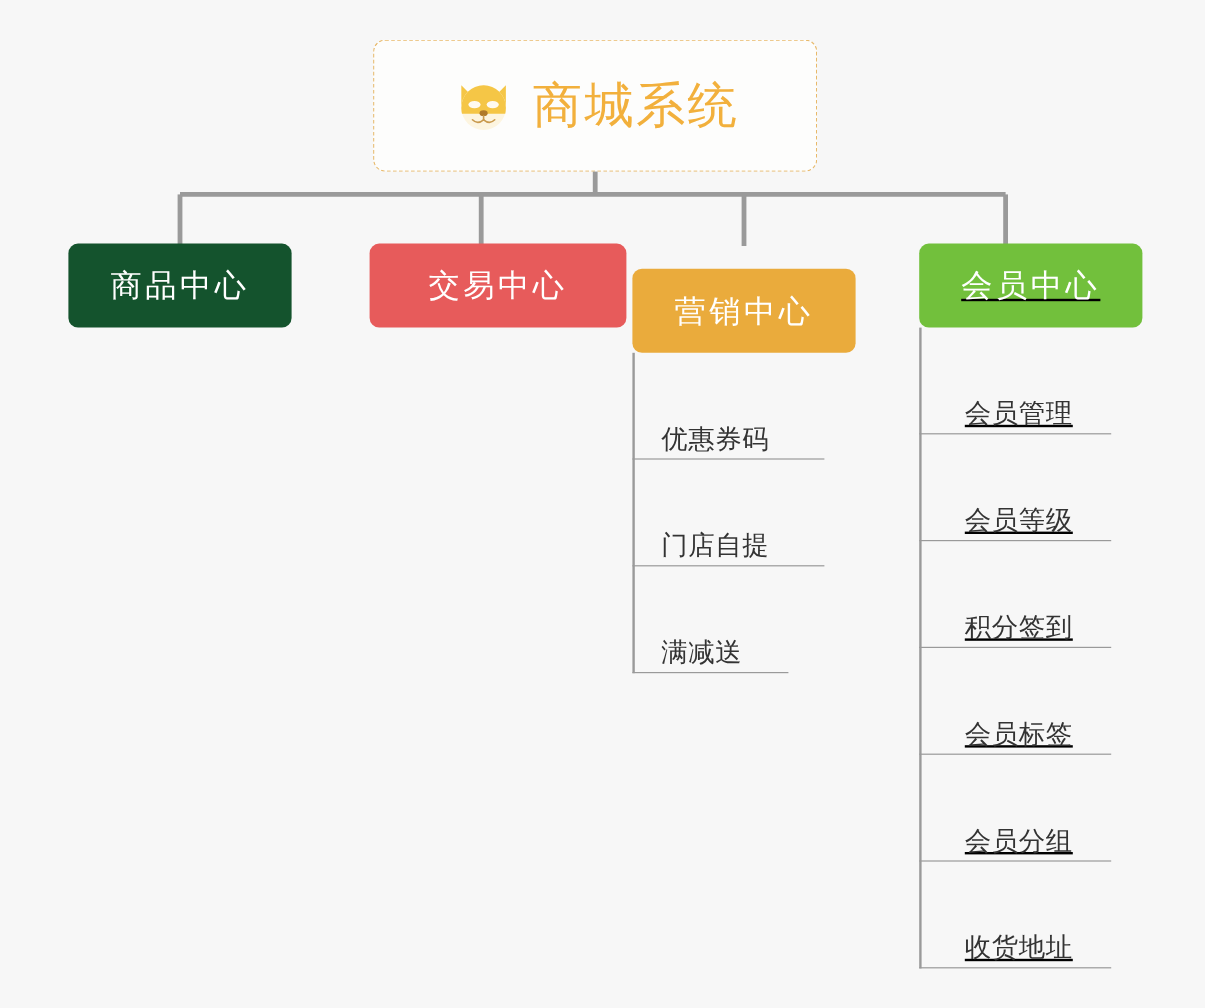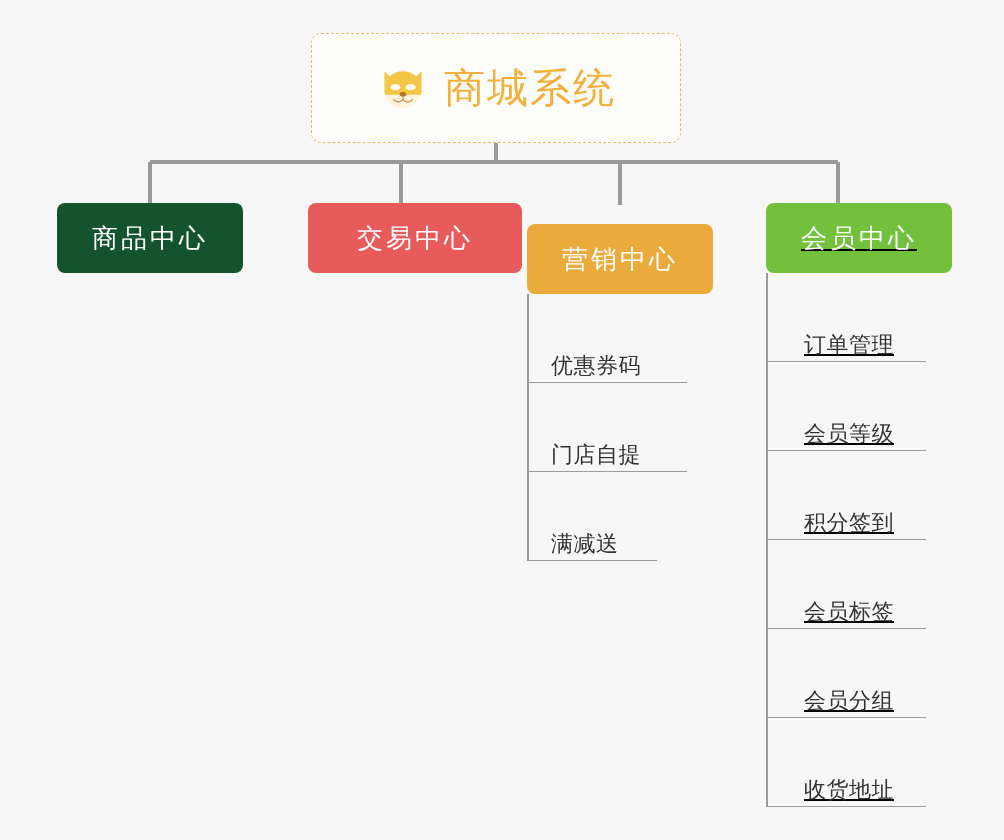--- a/index.html
+++ b/index.html
@@ -193,21 +193,21 @@
     </div>
   </div>
 
   <div class="branch c3">
     <div class="branch-head" style="background: rgb(114, 192, 60);">
       <span>会员中心</span>
     </div>
     <div class="branch-items">
       <div class="spine"></div>
       <div class="leaf">
-          <span class="leaf-label">订单管理</span>
+          <span class="leaf-label">会员管理</span>
         </div>
       <div class="leaf">
           <span class="leaf-label">会员等级</span>
         </div>
       <div class="leaf">
           <span class="leaf-label">积分签到</span>
         </div>
       <div class="leaf">
           <span class="leaf-label">会员标签</span>
         </div>

